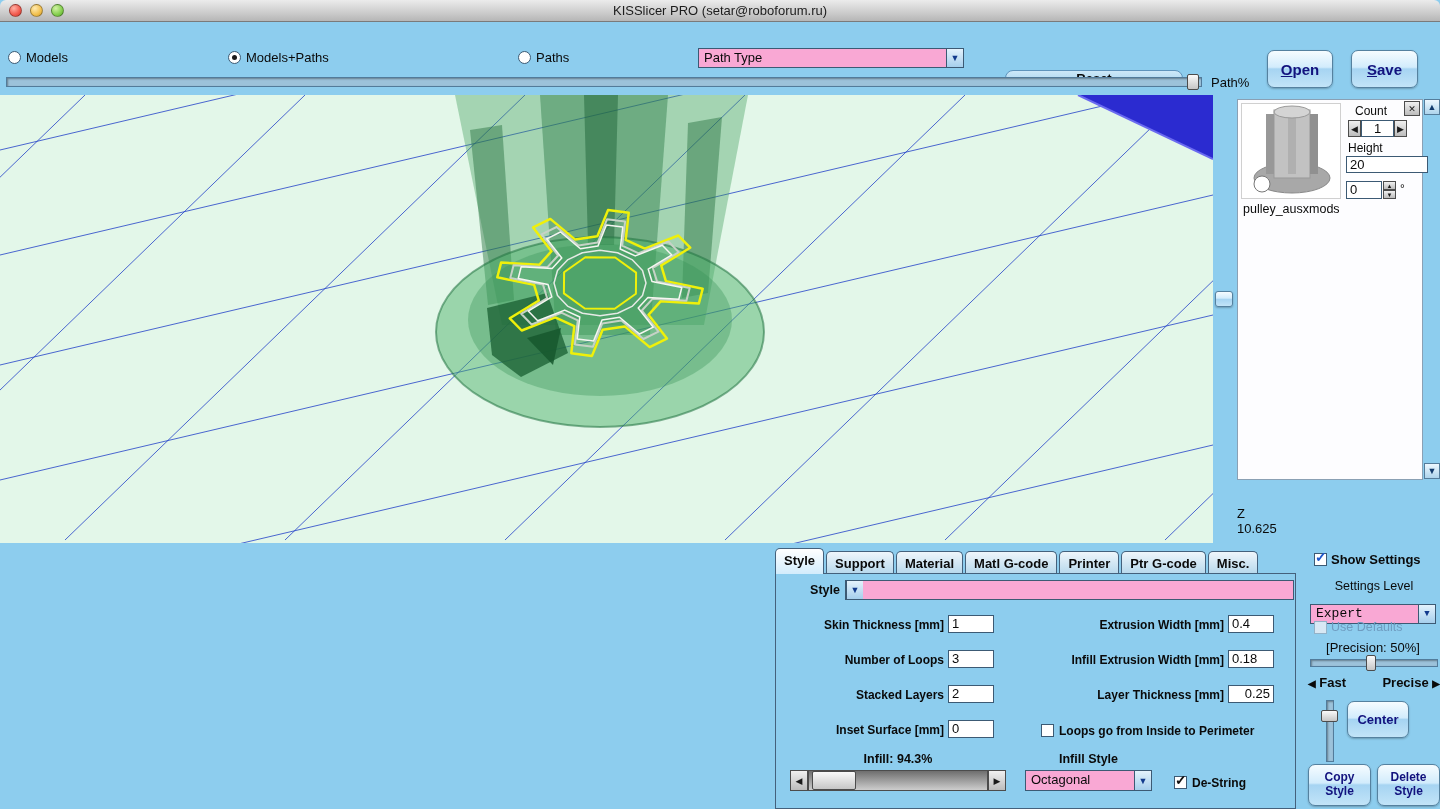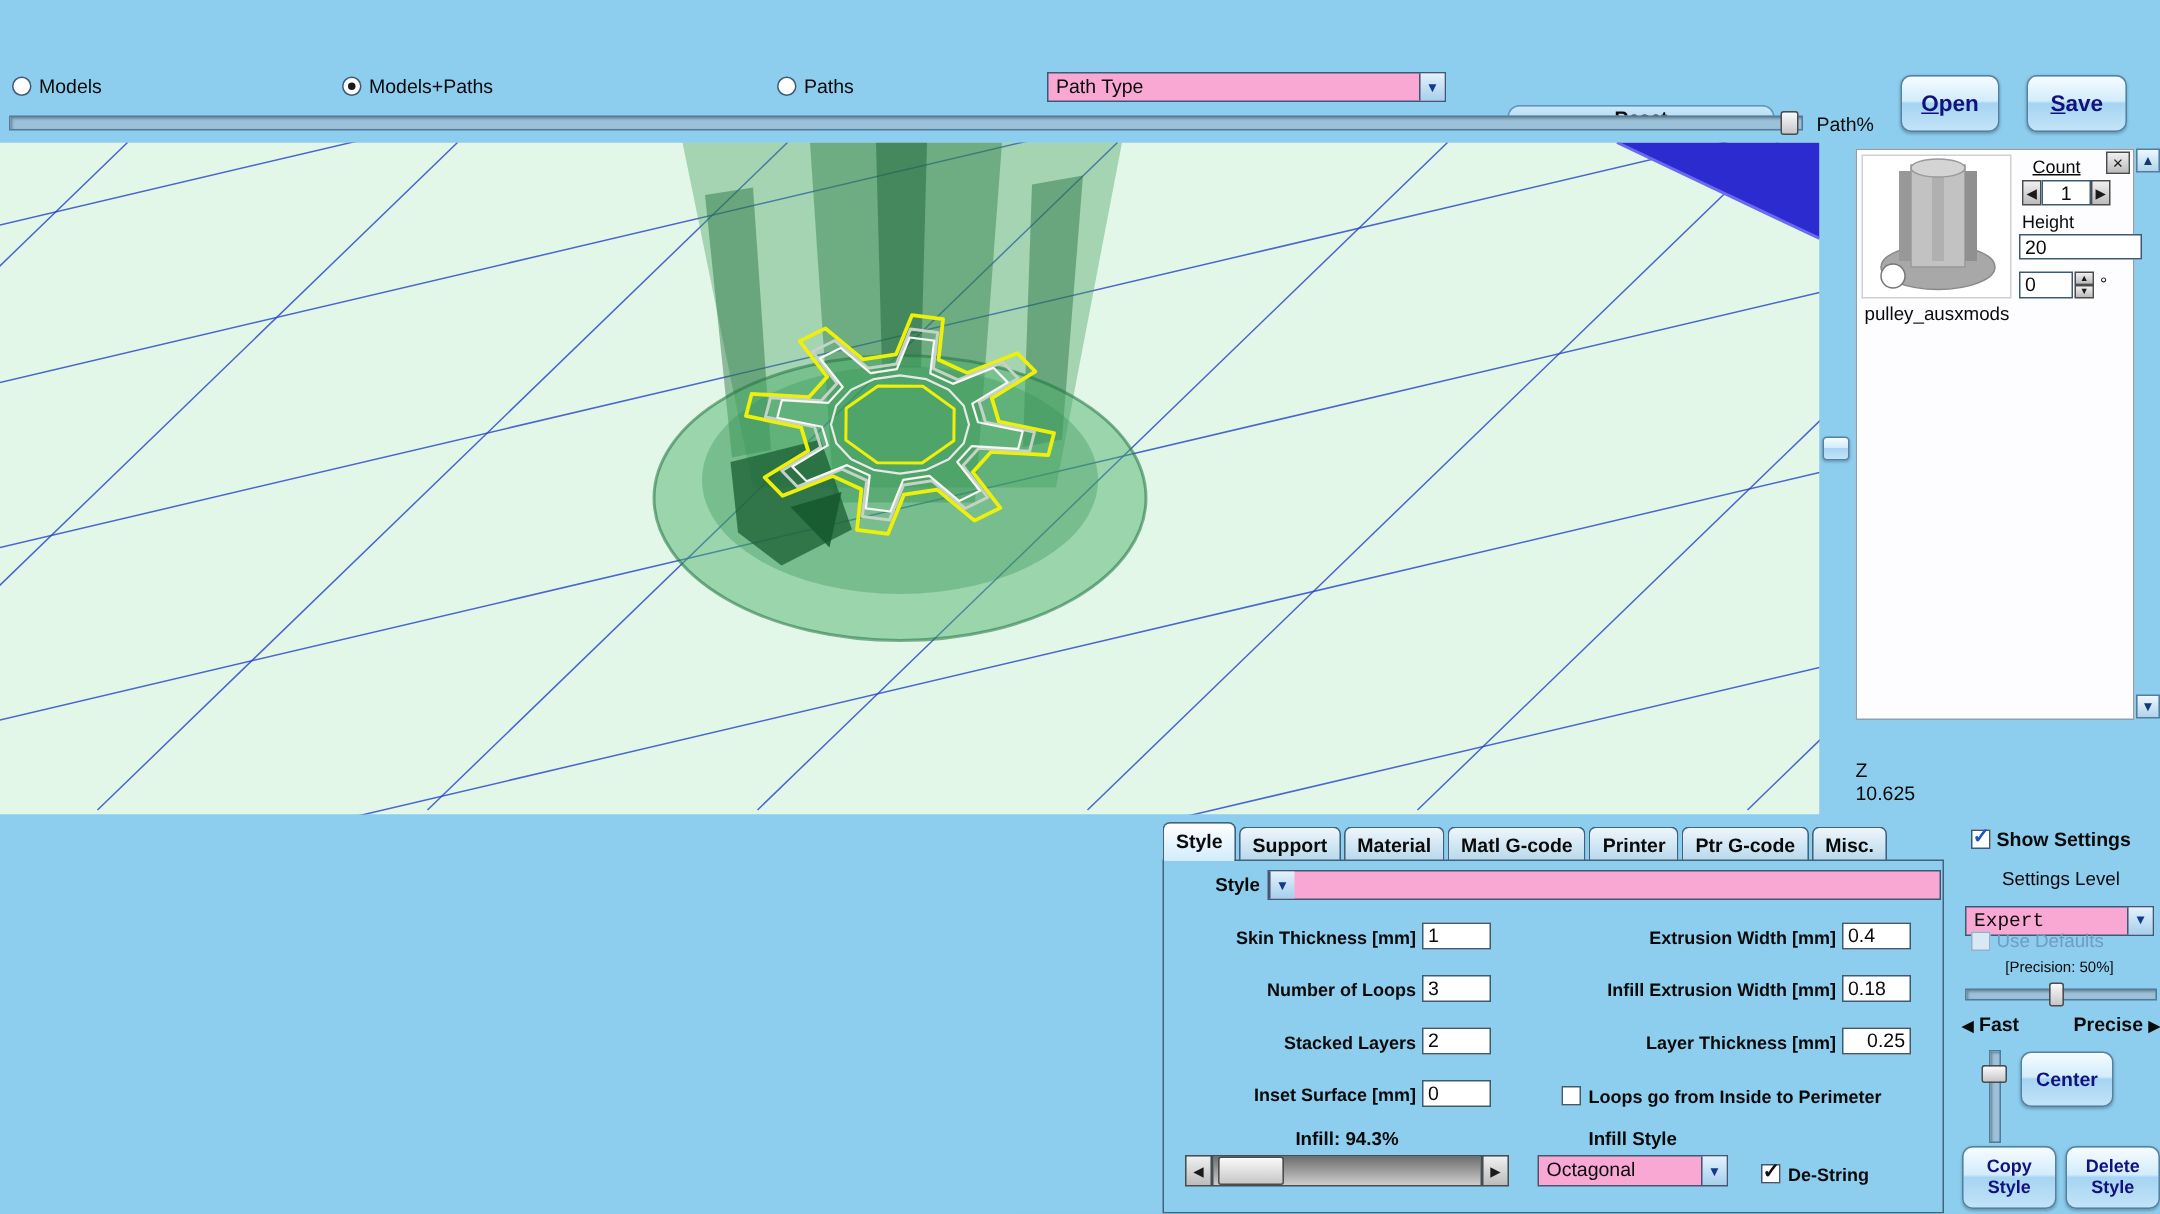--- a/index.html
+++ b/index.html
@@ -62,20 +62,28 @@
   .tab.active { background:linear-gradient(#ffffff,#d2ecfc); padding-bottom:6px; z-index:3; }
   .panel-box { position:absolute; left:775px; top:573px; width:521px; height:236px; border:1px solid #44617c; z-index:2; }
 
   .mono { font-family:"DejaVu Sans Mono",monospace; }
 </style>
 </head>
 <body>
 
 <div id="app">
 
+  <div class="titlebar">
+    <div class="traffic">
+      <span class="light red"></span>
+      <span class="light yellow"></span>
+      <span class="light green"></span>
+    </div>
+    <span class="title-text">KISSlicer PRO (setar@roboforum.ru)</span>
+  </div>
 
   <div class="radio-item" style="left:8px;">
     <span class="radio"></span>
     <span>Models</span>
   </div>
   <div class="radio-item" style="left:228px;">
     <span class="radio sel"></span>
     <span>Models+Paths</span>
   </div>
   <div class="radio-item" style="left:518px;">
@@ -156,21 +164,21 @@
   <svg class="abs" style="left:1241px;top:103px;background:#ffffff;border:1px solid #d0d0d0;" width="100" height="96">
     <ellipse cx="50" cy="74" rx="38" ry="15" fill="#a8a8a8" stroke="#888"></ellipse>
     <rect x="32" y="6" width="36" height="68" fill="#c2c2c2" stroke="#999"></rect>
     <rect x="24" y="10" width="8" height="60" fill="#989898"></rect>
     <rect x="68" y="10" width="8" height="60" fill="#909090"></rect>
     <rect x="46" y="4" width="8" height="66" fill="#b0b0b0"></rect>
     <ellipse cx="50" cy="8" rx="18" ry="6" fill="#d4d4d4" stroke="#999"></ellipse>
     <circle cx="20" cy="80" r="8" fill="#ffffff" stroke="#777"></circle>
   </svg>
 
-  <div class="lbl abs" style="left:1355px;top:104px;text-decoration:underline;">Count</div>
+  <div class="lbl abs" style="left:1355px;top:104px;">Count</div>
   <div class="sb-btn abs" style="left:1348px;top:120px;width:13px;height:17px;">
       <span>◀</span>
     </div>
   <div class="field abs" style="left:1361px;top:120px;width:33px;height:17px;text-align:center;">1</div>
   <div class="sb-btn abs" style="left:1394px;top:120px;width:13px;height:17px;">
       <span>▶</span>
     </div>
 
   <div class="lbl abs" style="left:1348px;top:141px;">Height</div>
   <div class="field abs" style="left:1346px;top:156px;width:82px;height:17px;">20</div>
@@ -272,21 +280,21 @@
 
   <div class="lbl abs" style="left:1310px;top:579px;width:128px;text-align:center;font-size:12.5px;">Settings Level</div>
   <div class="combo" style="left:1310px;top:604px;width:126px;height:20px;font-family:Liberation Mono, monospace;">
     <span class="val">Expert</span>
     <span class="arrow">▼</span>
   </div>
 
   <span class="cb disabled" style="left:1314px;top:621px;"></span>
   <div class="lbl abs" style="left:1331px;top:620px;font-size:12.5px;color:#6f9cc0;">Use Defaults</div>
 
-  <div class="lbl abs" style="left:1306px;top:640px;width:134px;text-align:center;font-size:10px;">[Precision: 50%]</div>
+  <div class="lbl abs" style="left:1306px;top:640px;width:134px;text-align:center;font-size:13px;">[Precision: 50%]</div>
   <div class="groove abs" style="left:1310px;top:659px;width:128px;height:8px;"></div>
   <div class="thumb abs" style="left:1366px;top:655px;width:10px;height:16px;"></div>
 
   <div class="abs" style="left:1308px;top:675px;width:132px;display:flex;justify-content:space-between;font-size:13px;font-weight:bold;color:#0a0a0a;">
     <span><span style="font-size:10px;">◀</span> <span>Fast</span></span>
     <span><span>Precise</span> <span style="font-size:10px;">▶</span></span>
   </div>
 
   <div class="groove abs" style="left:1326px;top:700px;width:8px;height:62px;"></div>
   <div class="thumb abs" style="left:1321px;top:710px;width:17px;height:12px;"></div>

